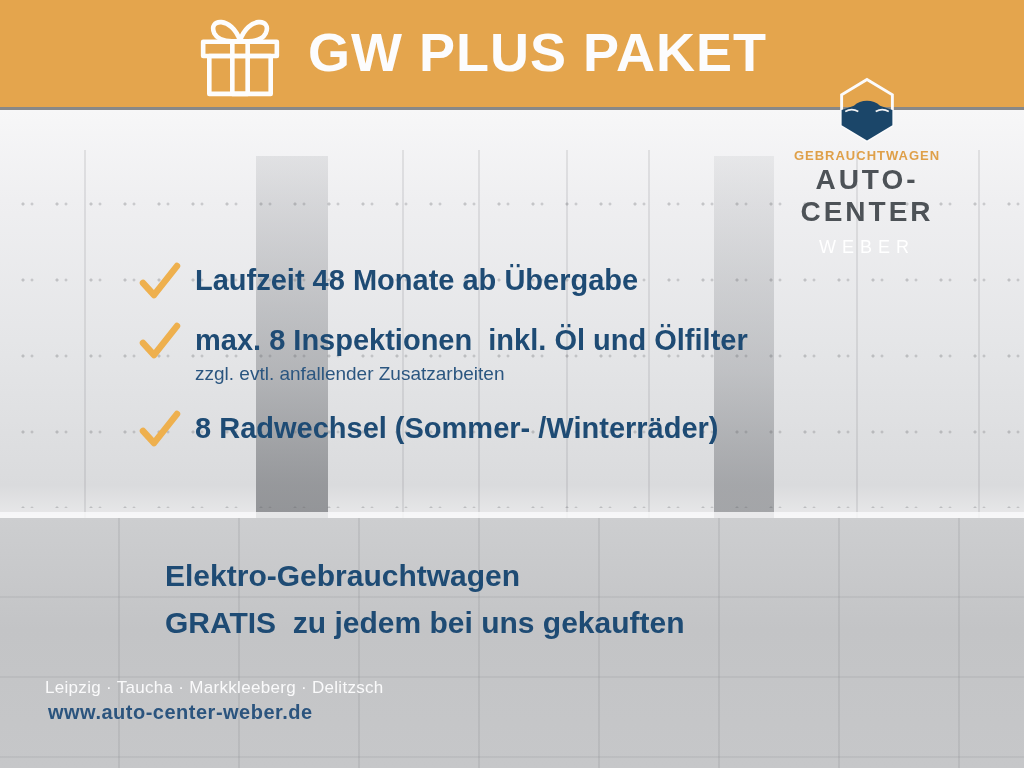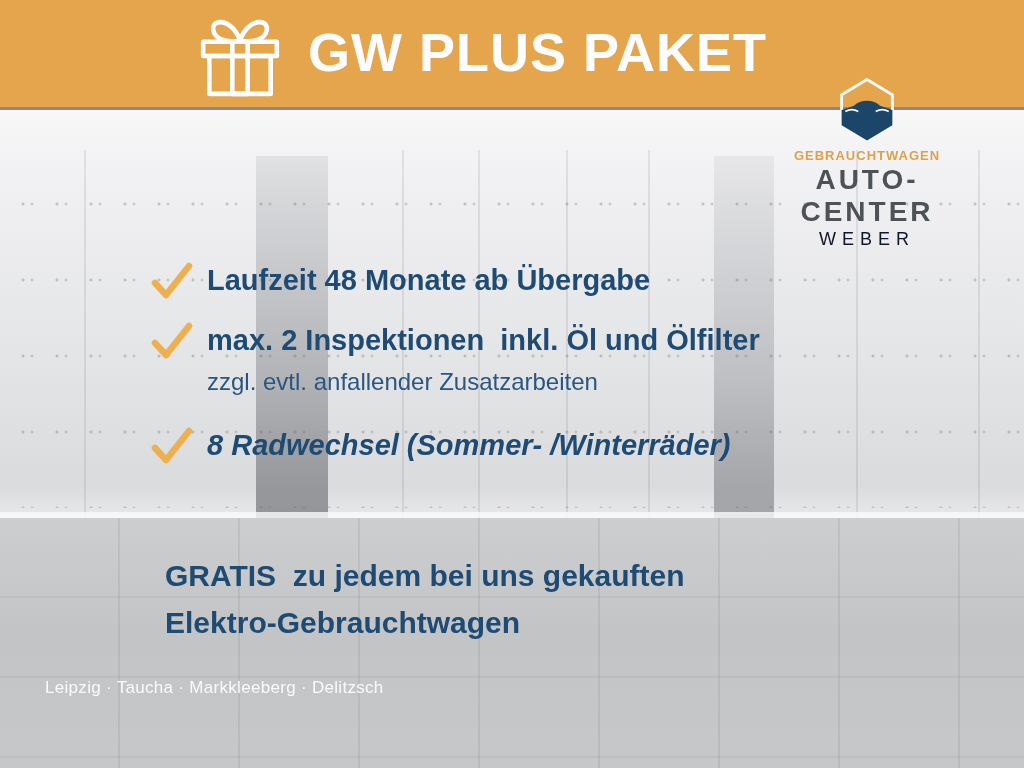--- a/index.html
+++ b/index.html
@@ -33,30 +33,30 @@
           display:flex;align-items:center;z-index:2;padding-left:36px;}
   .gift{margin-left:158px;width:92px;height:88px;flex:0 0 auto;}
   .title{margin-left:22px;color:#FCFCFD;font-size:54px;font-weight:700;
          letter-spacing:1px;white-space:pre;transform:translateY(-2px);}
 
   
   .logo{position:absolute;left:767px;top:77px;width:200px;text-align:center;z-index:3;}
   .logo svg{display:block;margin:0 auto;}
   .logo-tagline{margin-top:5px;font-size:13px;font-weight:700;letter-spacing:1px;color:#DFA049;}
   .logo-name{margin-top:1px;font-size:28px;font-weight:700;letter-spacing:3px;color:#4D5257;}
-  .logo-subname{margin-top:1px;font-size:18px;font-weight:500;letter-spacing:6px;color:#0f172a;}
+  .logo-subname{margin-top:9px;font-size:18px;font-weight:500;letter-spacing:6px;color:#ffffff;}
 
   
-  .checklist{position:absolute;left:150px;top:262px;width:720px;z-index:2;}
+  .checklist{position:absolute;left:138px;top:262px;width:720px;z-index:2;}
   .row{display:flex;align-items:flex-start;}
   .row + .row{margin-top:20px;}
-  .row.third{margin-top:33px;font-style:italic;}
+  .row.third{margin-top:24px;}
   .check{width:44px;height:40px;flex:0 0 auto;margin-right:13px;transform:translateY(-1px);}
   .item-text{font-size:29px;line-height:36px;font-weight:700;color:#1E4B74;white-space:pre-wrap;}
-  .item-sub{font-size:24px;line-height:24px;font-weight:400;color:#2B5680;margin-top:12px;}
+  .item-sub{font-size:19px;line-height:24px;font-weight:400;color:#2B5680;margin-top:4px;}
 
   
   .promo{position:absolute;left:165px;top:552px;z-index:2;}
   .promo-line{font-size:30px;line-height:47px;font-weight:700;color:#1E4B74;white-space:pre-wrap;}
 
   
   .footer{position:absolute;left:45px;top:678px;z-index:2;}
   .footer-locations{font-size:17px;font-weight:500;color:#FAFAFB;letter-spacing:.3px;}
   .footer-website{margin-top:3px;margin-left:3px;font-size:20px;font-weight:700;
                   color:#2B547E;letter-spacing:.5px;}
@@ -111,36 +111,37 @@
       </svg>
       <div>
         <div class="item-text">Laufzeit 48 Monate ab Übergabe</div>
       </div>
     </div>
     <div class="row">
       <svg class="check" viewBox="0 0 44 40" fill="none" stroke="#EEB04E" stroke-width="6.5" stroke-linecap="round" stroke-linejoin="round">
         <path d="M5 22 L16 34 L39 5"></path>
       </svg>
       <div>
-        <div class="item-text">max. 2 Inspektionen  inkl. Öl und Ölfilter</div>
+        <div class="item-text">max. 8 Inspektionen  inkl. Öl und Ölfilter</div>
         <div class="item-sub">zzgl. evtl. anfallender Zusatzarbeiten</div>
       </div>
     </div>
     <div class="row third">
       <svg class="check" viewBox="0 0 44 40" fill="none" stroke="#EEB04E" stroke-width="6.5" stroke-linecap="round" stroke-linejoin="round">
         <path d="M5 22 L16 34 L39 5"></path>
       </svg>
       <div>
         <div class="item-text">8 Radwechsel (Sommer- /Winterräder)</div>
       </div>
     </div>
   </div>
 
   <div class="promo">
+    <div class="promo-line">Elektro-Gebrauchtwagen</div>
     <div class="promo-line">GRATIS  zu jedem bei uns gekauften</div>
-    <div class="promo-line">Elektro-Gebrauchtwagen</div>
   </div>
 
   <div class="footer">
     <div class="footer-locations">Leipzig · Taucha · Markkleeberg · Delitzsch</div>
+    <div class="footer-website">www.auto-center-weber.de</div>
   </div>
 
 </div>
 
 </body></html>

